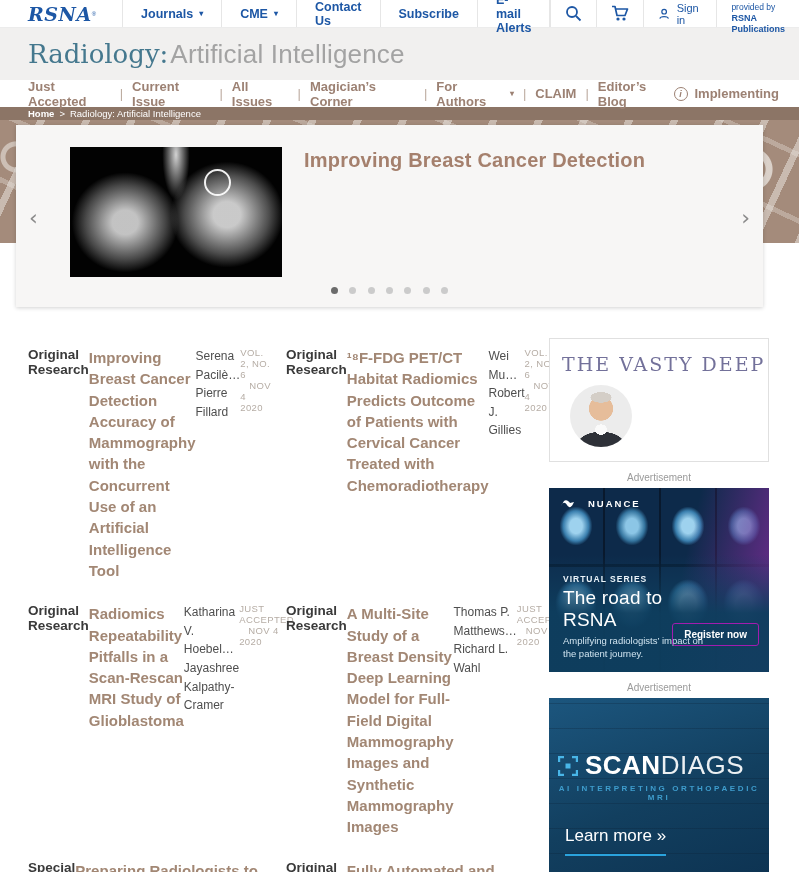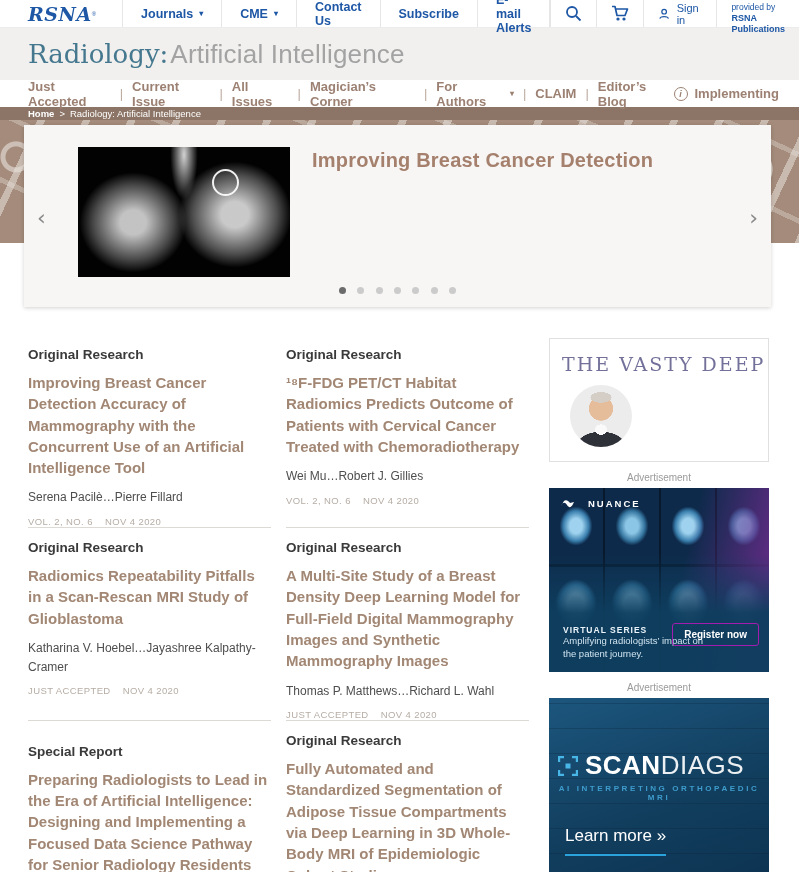--- a/index.html
+++ b/index.html
@@ -47,21 +47,21 @@
 
   
   .hero-zone { position:relative; height:202px; background:#fff; }
   .pattern-band { position:absolute; top:0; left:0; right:0; height:123px; background-color:#a48b7b;
     background-image:
       radial-gradient(circle at 94% 40%, transparent 14px, rgba(232,226,220,.8) 15px, rgba(232,226,220,.8) 21px, transparent 22px),
       radial-gradient(circle at 88% 85%, transparent 10px, rgba(232,226,220,.7) 11px, rgba(232,226,220,.7) 16px, transparent 17px),
       radial-gradient(circle at 2% 30%, transparent 10px, rgba(232,226,220,.6) 11px, rgba(232,226,220,.6) 15px, transparent 16px),
       repeating-linear-gradient(115deg, transparent 0 34px, rgba(232,226,220,.55) 34px 41px),
       repeating-linear-gradient(25deg, transparent 0 55px, rgba(232,226,220,.35) 55px 60px); }
-  .hero-card { position:absolute; top:5px; left:24px; width:747px; height:182px; background:#f7f6f5;
+  .hero-card { position:absolute; top:5px; left:16px; width:747px; height:182px; background:#f7f6f5;
     box-shadow:0 1px 4px rgba(0,0,0,.18); }
   .hero-image { position:absolute; left:54px; top:22px; width:212px; height:130px; background:
       radial-gradient(ellipse 34% 52% at 26% 58%, rgba(205,205,205,.95) 0 18%, rgba(130,130,130,.55) 55%, transparent 74%),
       radial-gradient(ellipse 36% 55% at 74% 52%, rgba(212,212,212,.95) 0 18%, rgba(140,140,140,.55) 55%, transparent 74%),
       radial-gradient(ellipse 9% 48% at 50% 6%, rgba(222,222,222,.95), transparent 72%),
       #020202; }
   .lesion-circle { position:absolute; left:63%; top:17%; width:27px; height:27px;
     border:2px solid rgba(255,255,255,.92); border-radius:50%; }
   .hero-text { position:absolute; left:288px; top:24px; width:452px; }
   .hero-title { font-size:20px; font-weight:bold; color:#a5806d; letter-spacing:.2px; }
@@ -70,21 +70,21 @@
     font-family:"DejaVu Sans", sans-serif; line-height:1; }
   .car-prev { left:13px; } .car-next { right:13px; }
   .dots { position:absolute; bottom:9px; left:0; right:0; text-align:center; }
   .dot { display:inline-block; width:7px; height:7px; border-radius:50%; background:#cbcbcb;
     margin:0 3.5px; cursor:pointer; }
   .dot.active { background:#6b6b6b; }
 
   
   .content { display:flex; padding:13px 0 0 28px; align-items:flex-start; }
   .articles-grid { display:grid; grid-template-columns:243px 243px; column-gap:15px; }
-  .article { display:flex; flex-direction:column; padding-top:12px;justify-content:center; }
+  .article { display:flex; flex-direction:row; padding-top:12px; }
   .category { font-size:13.5px; font-weight:bold; color:#3a3a3a; margin-bottom:10px; }
   .a-title { font-size:15px; font-weight:bold; color:#a28774; line-height:1.42; margin-bottom:10px; cursor:pointer; }
   .authors { font-size:12px; color:#4e4e4e; line-height:1.55; margin-bottom:9px; }
   .meta { font-size:9.5px; color:#b6ada5; letter-spacing:.4px; }
   .meta-2 { margin-left:9px; }
   .rule { margin-top:auto; border:none; border-top:1px solid #ddd9d5; margin-top:14px; }
   .article .rule { margin-top:auto; }
 
   
   .sidebar { width:220px; margin-left:20px; padding-top:3px; }
@@ -330,20 +330,21 @@
       <div class="nuance-bg"></div>
       <div class="nuance-overlay"></div>
       <div class="nuance-logo">
         <svg width="14" height="10" viewBox="0 0 14 10">
           <path d="M0 7 C2 3 4 3 6 6 C8 9 10 9 12 5 L13 3 L9 4 C8 2 5 0 3 2 Z" fill="#fff"></path>
         </svg>
         <span class="nuance-name">NUANCE</span>
       </div>
       <div class="nuance-copy">
         <div class="nuance-kicker">VIRTUAL SERIES</div>
+        <div class="nuance-headline">The road to RSNA</div>
         <div class="nuance-tagline">Amplifying radiologists’ impact on the patient journey.</div>
       </div>
       <button class="nuance-cta">Register now</button>
     </div>
 
     <div class="ad-label">Advertisement</div>
 
     <div class="scandiags-ad">
       <div class="scandiags-logo">
         <svg width="20" height="20" viewBox="0 0 20 20">

